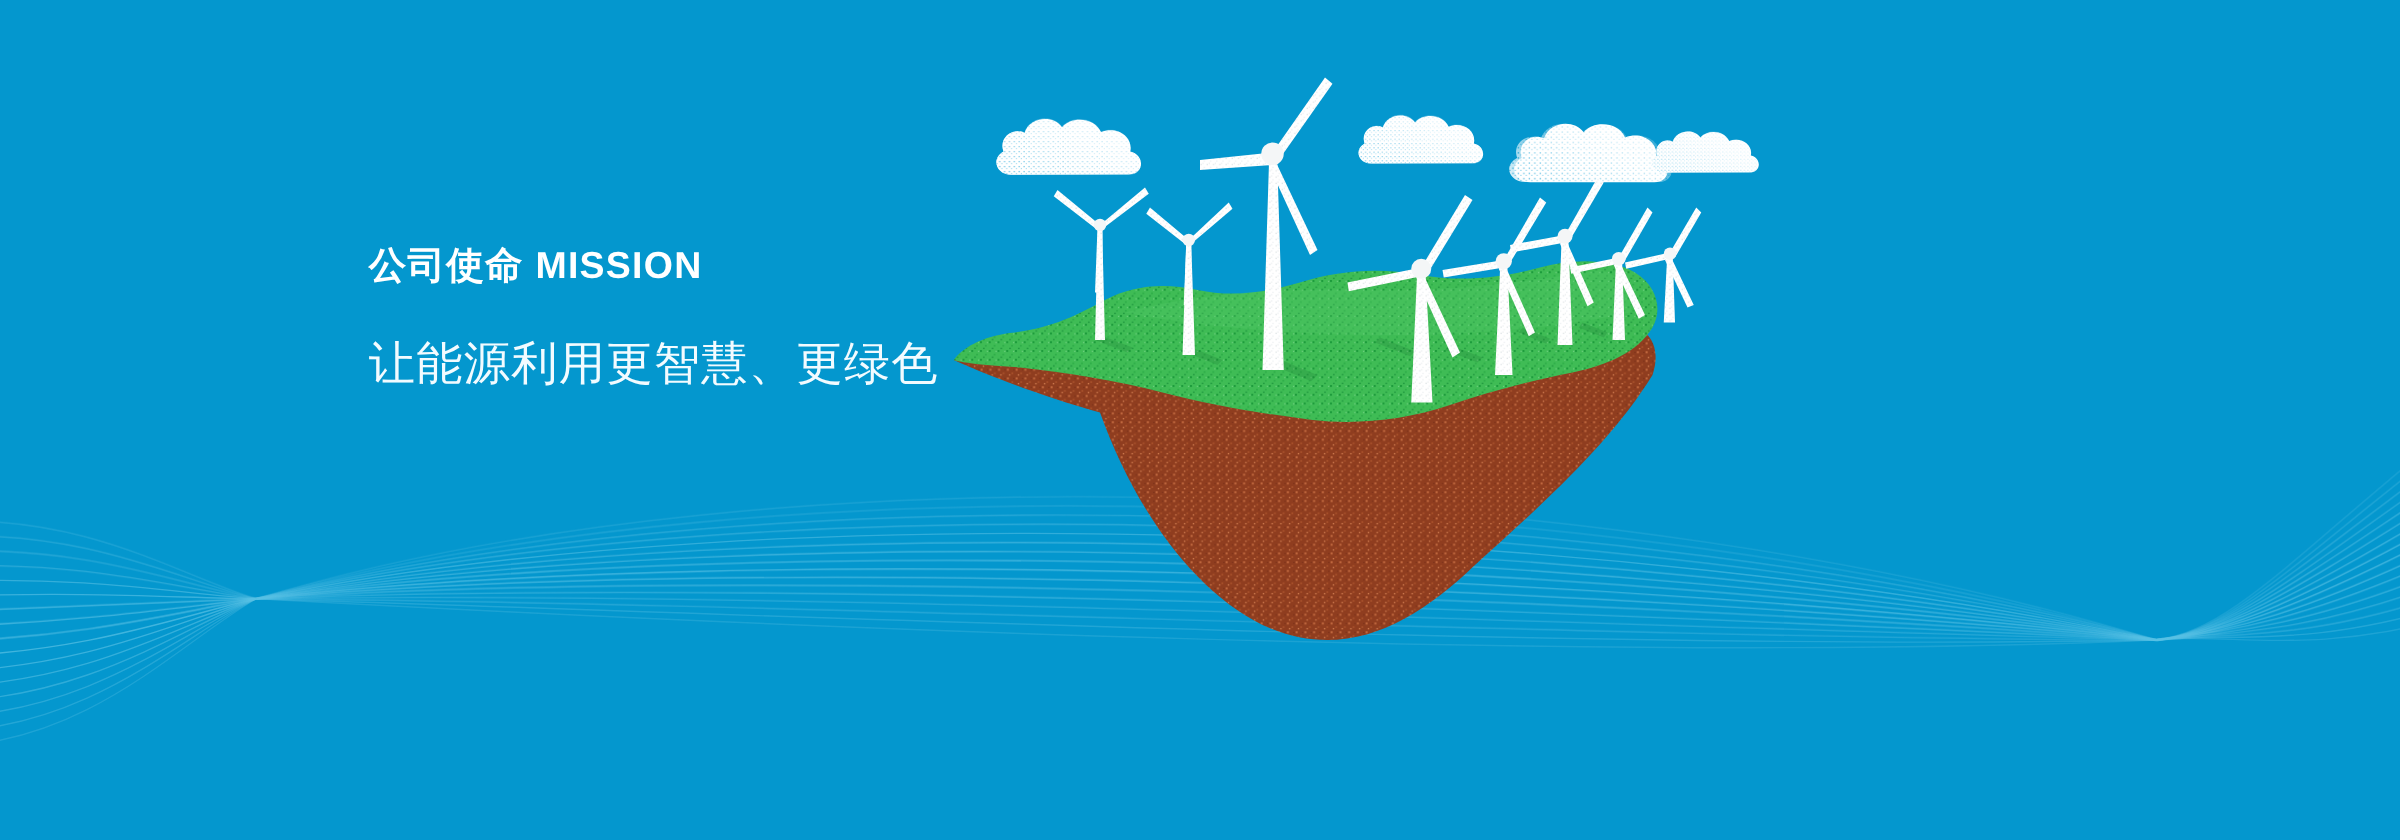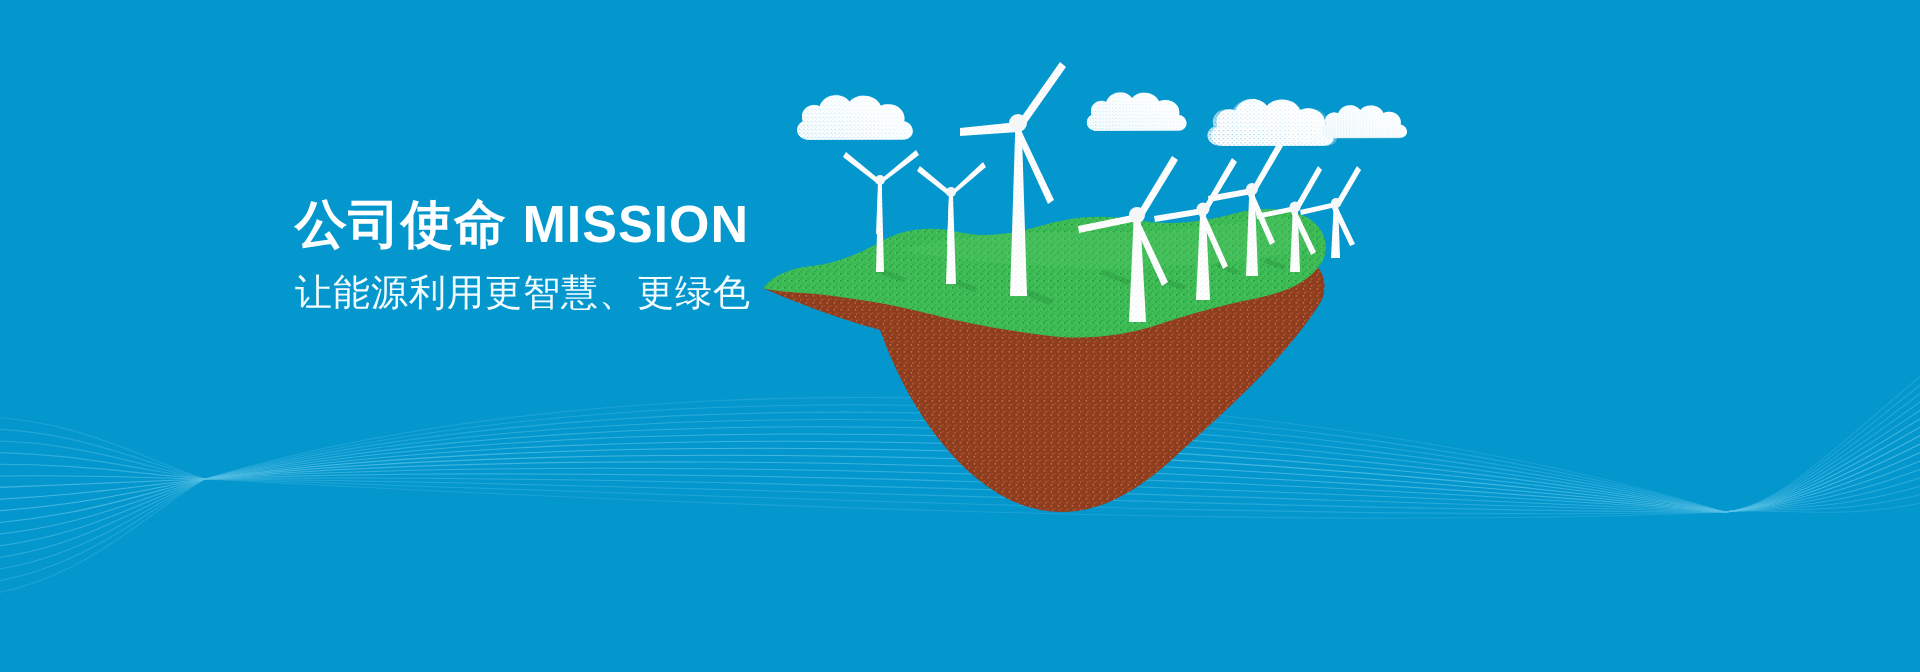--- a/index.html
+++ b/index.html
@@ -25,29 +25,29 @@
     pointer-events:none;
   }
 
   
   #textblock{
     position:absolute;
     left:295px;top:196px;
     width:640px;
   }
   #title{
-    font-size:52px;
+    font-size:30px;
     font-weight:bold;
     color:#ffffff;
     letter-spacing:1px;
     line-height:1.1;
     white-space:nowrap;
   }
   #subtitle{
-    margin-top:18px;
+    margin-top:40px;
     font-size:37px;
     font-weight:300;
     color:#f2fbff;
     letter-spacing:1px;
     line-height:1.2;
     white-space:nowrap;
   }
 </style>
 </head>
 <body>

